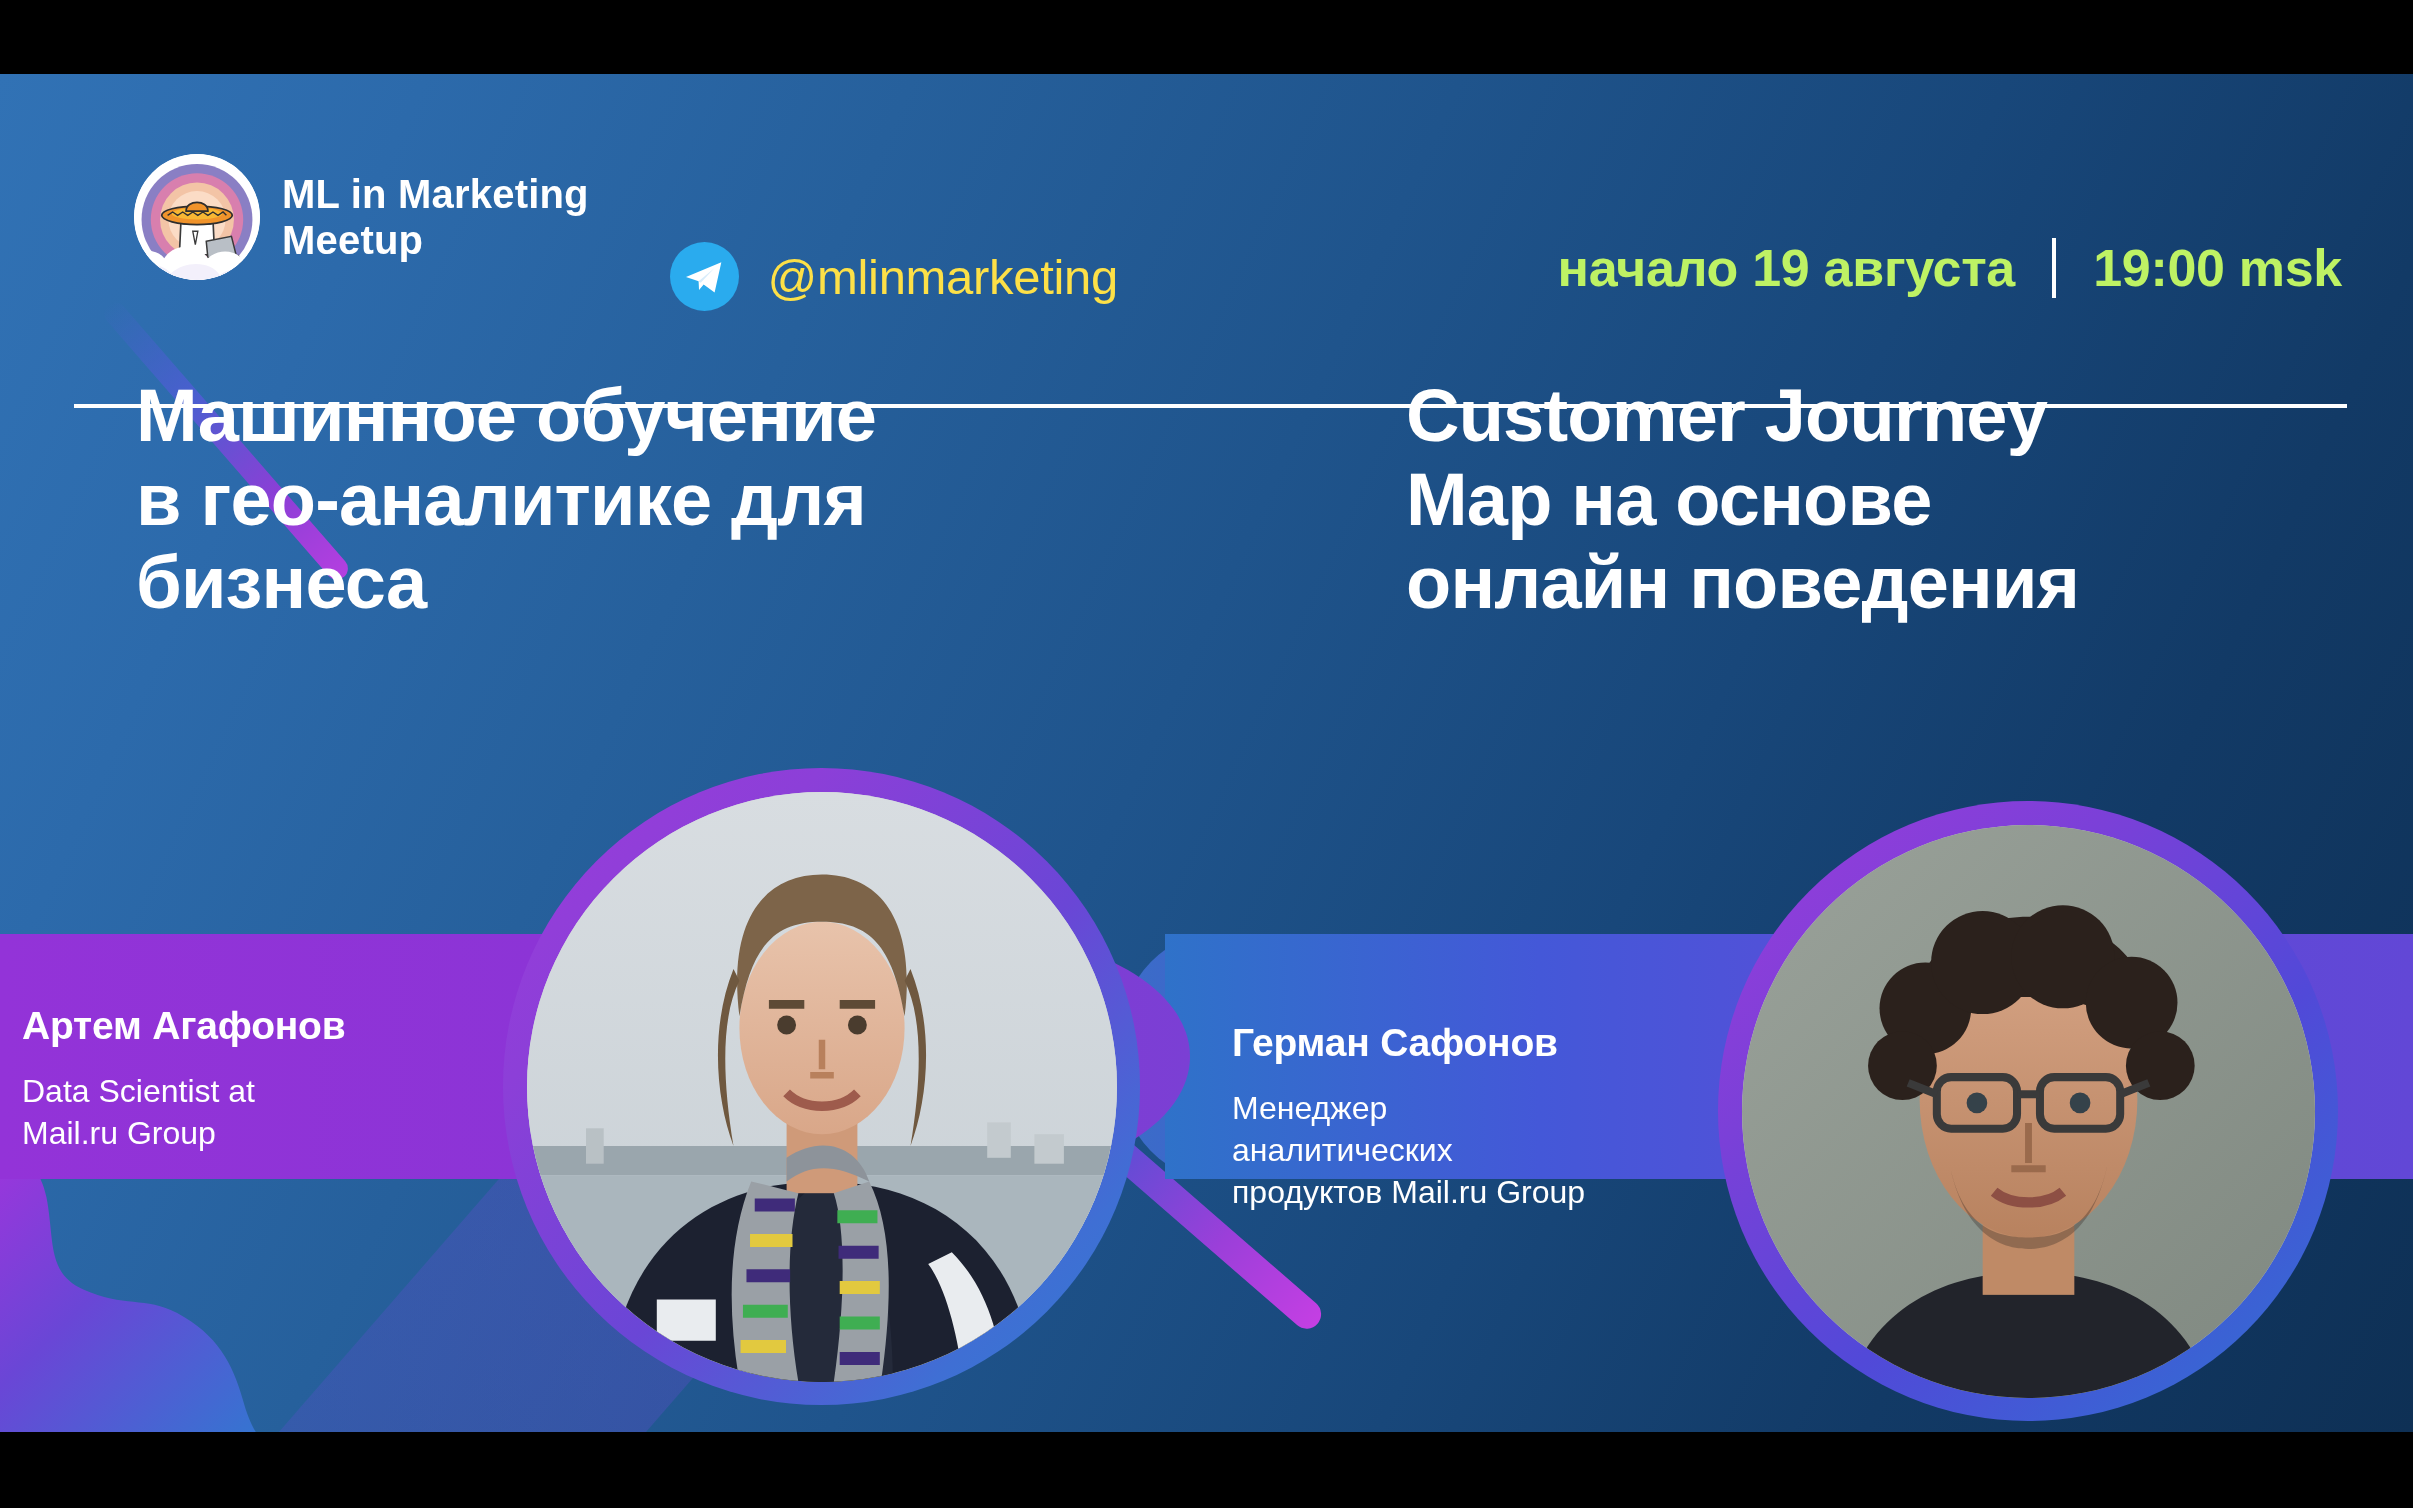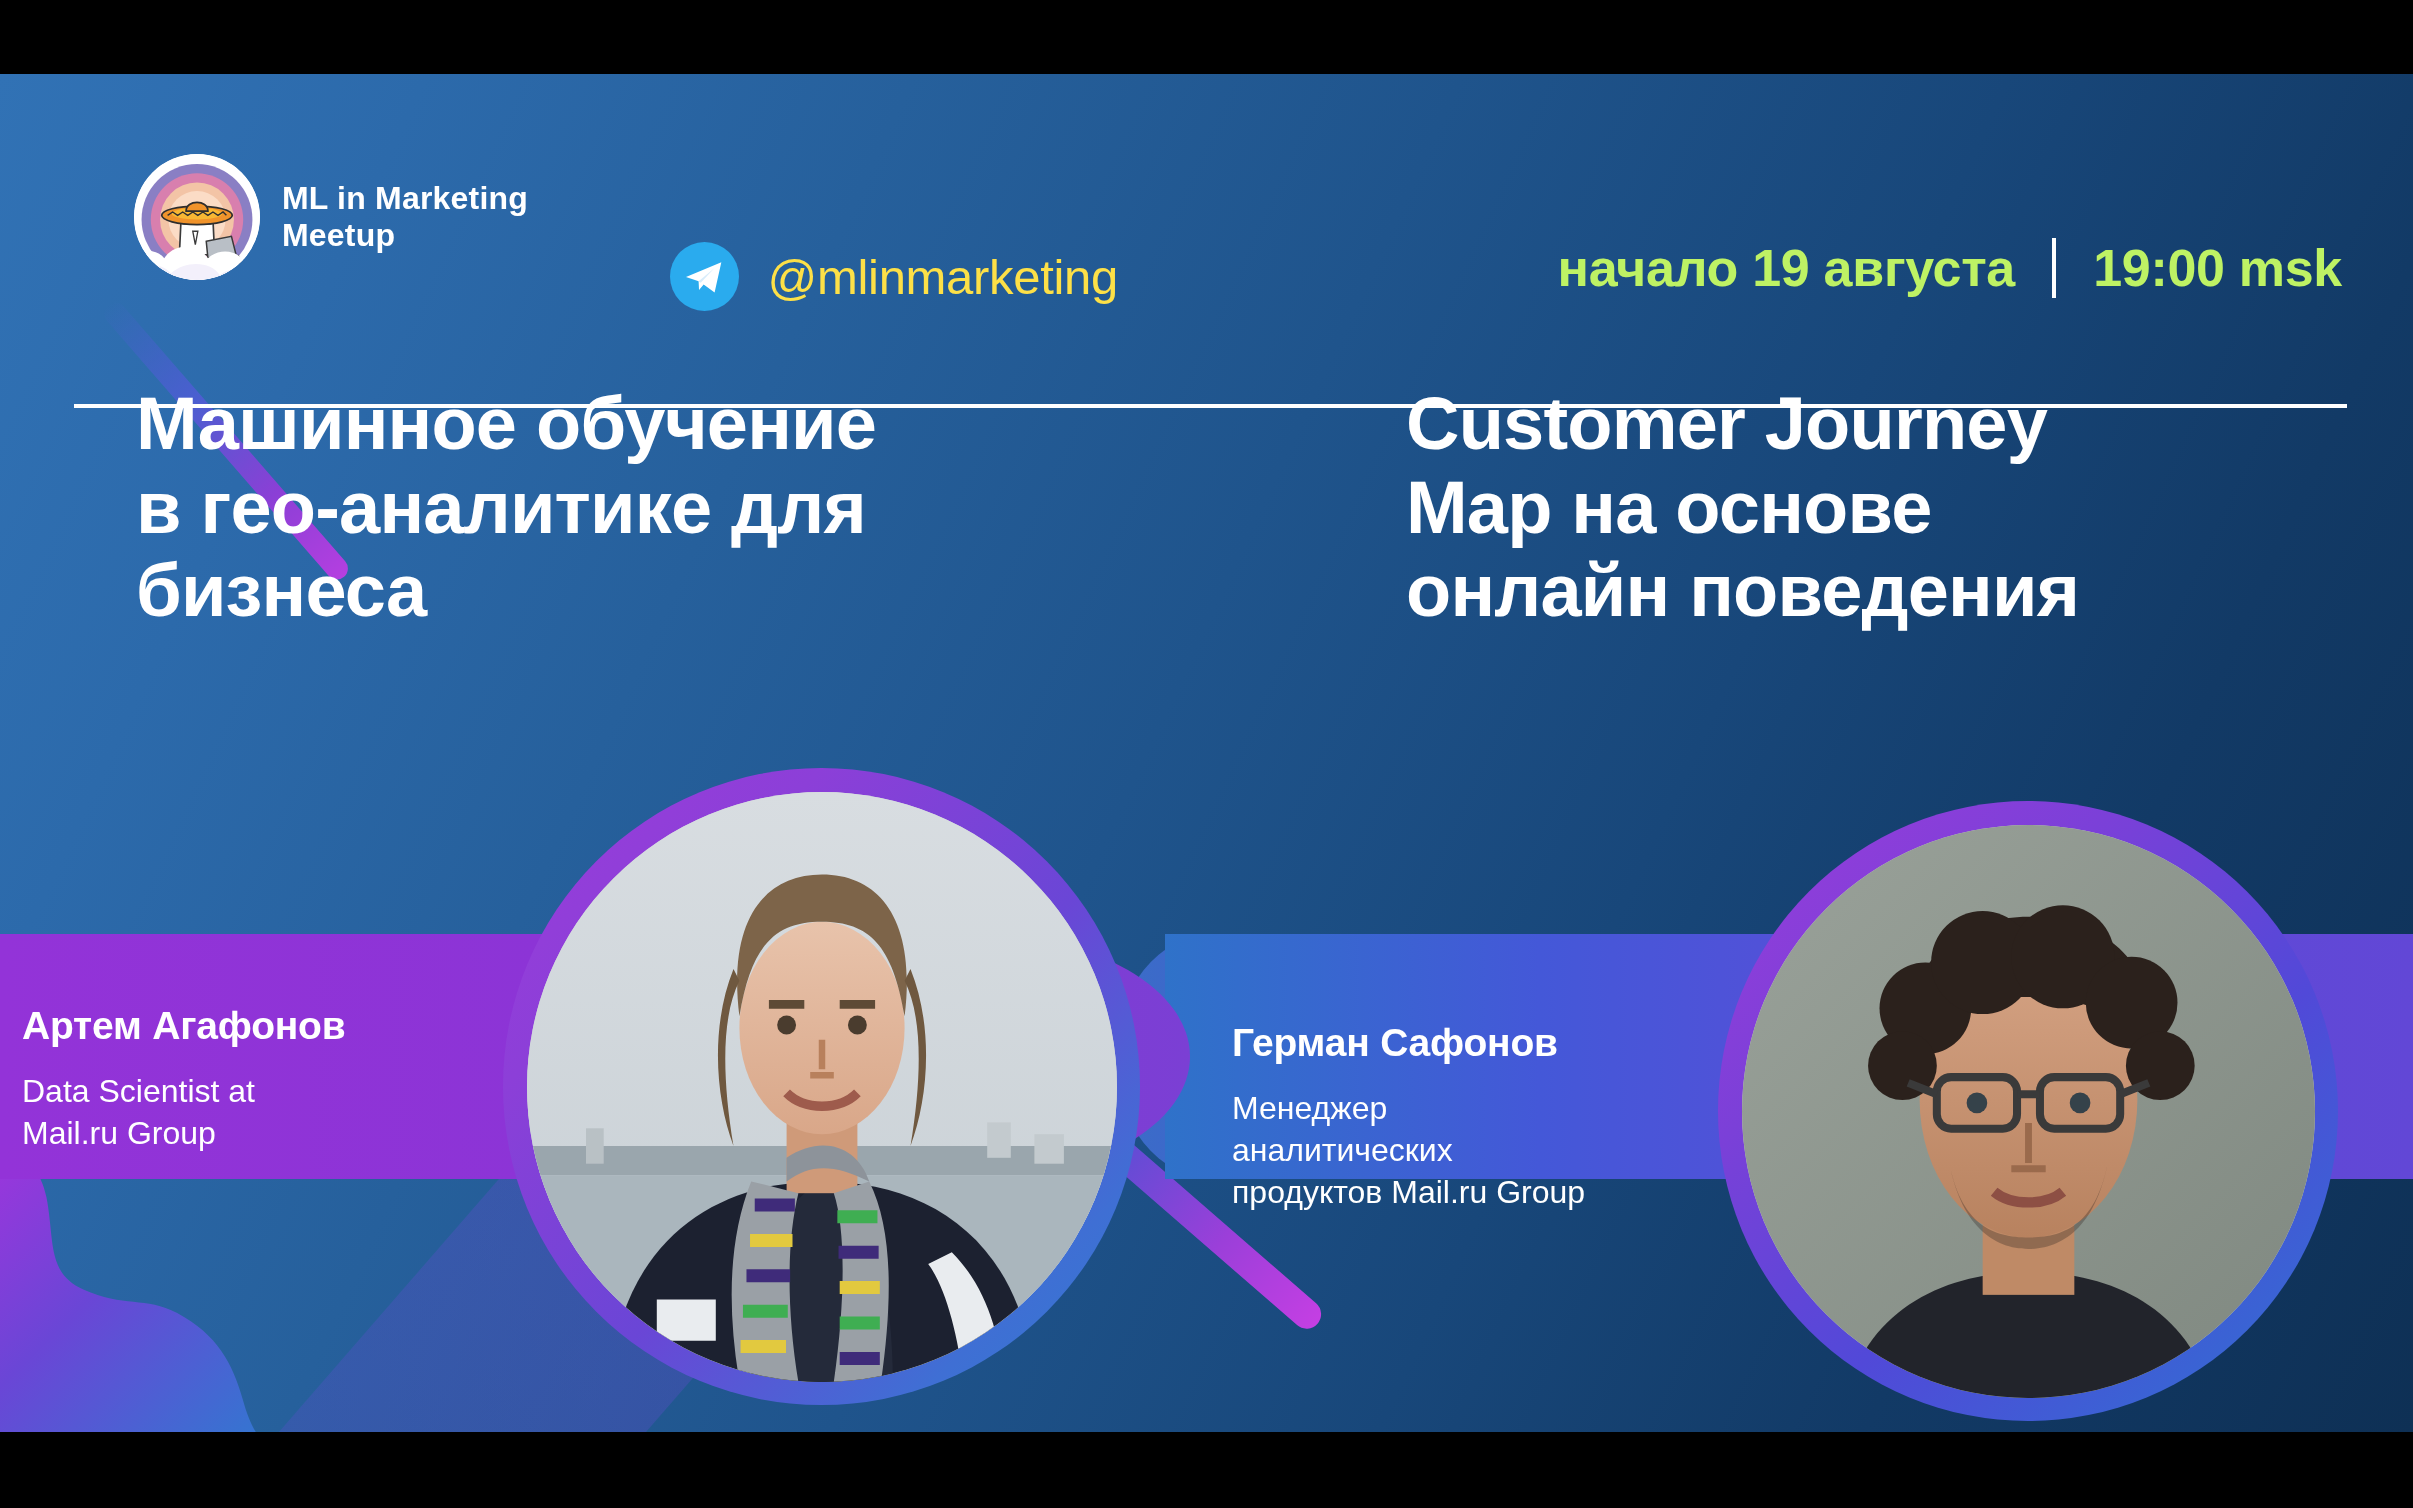--- a/index.html
+++ b/index.html
@@ -104,21 +104,21 @@
   #logo-mark {
     width: 126px;
     height: 126px;
     border-radius: 50%;
     overflow: hidden;
     flex: 0 0 auto;
     background: #ffffff;
   }
   #logo-text {
     color: #ffffff;
-    font-size: 32px;
+    font-size: 40px;
     font-weight: 700;
     line-height: 1.16;
     letter-spacing: 0.2px;
     white-space: pre-line;
   }
   #telegram-group {
     position: absolute;
     left: 670px;
     top: 168px;
     display: flex;
@@ -160,21 +160,21 @@
     top: 330px;
     width: 2273px;
     height: 4.2px;
     background: #ffffff;
   }
 
   
   #titles {
     position: absolute;
     left: 0;
-    top: 16px;
+    top: 8px;
     width: 2083px;
     height: 1358px;
     padding-left: 16px;
   }
   .talk-title {
     position: absolute;
     color: #ffffff;
     font-size: 74px;
     font-weight: 700;
     line-height: 1.13;

